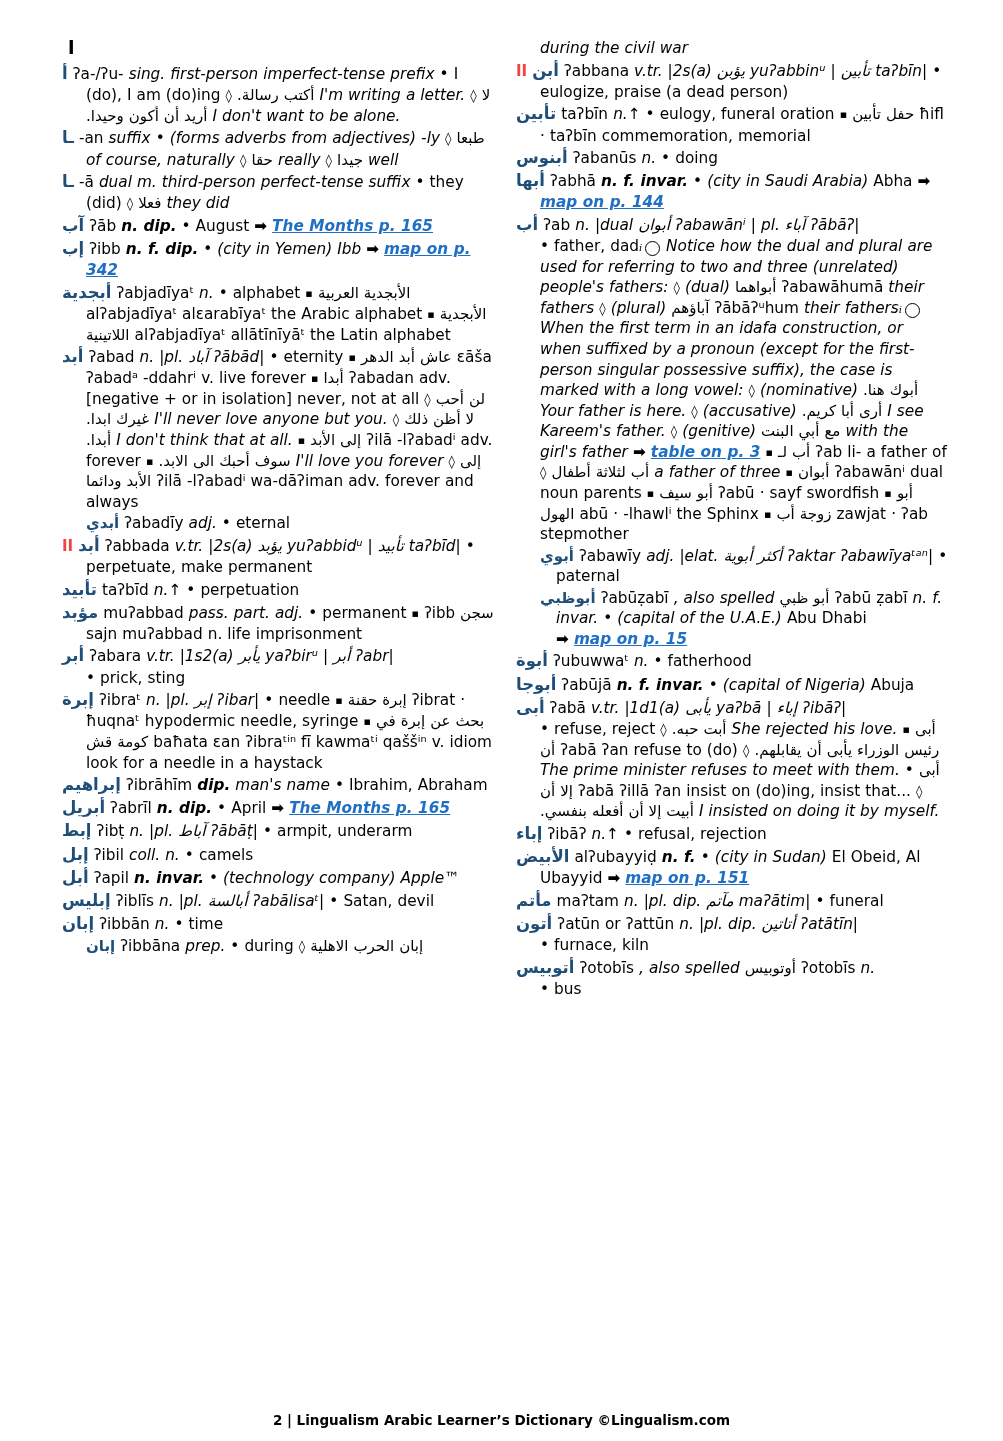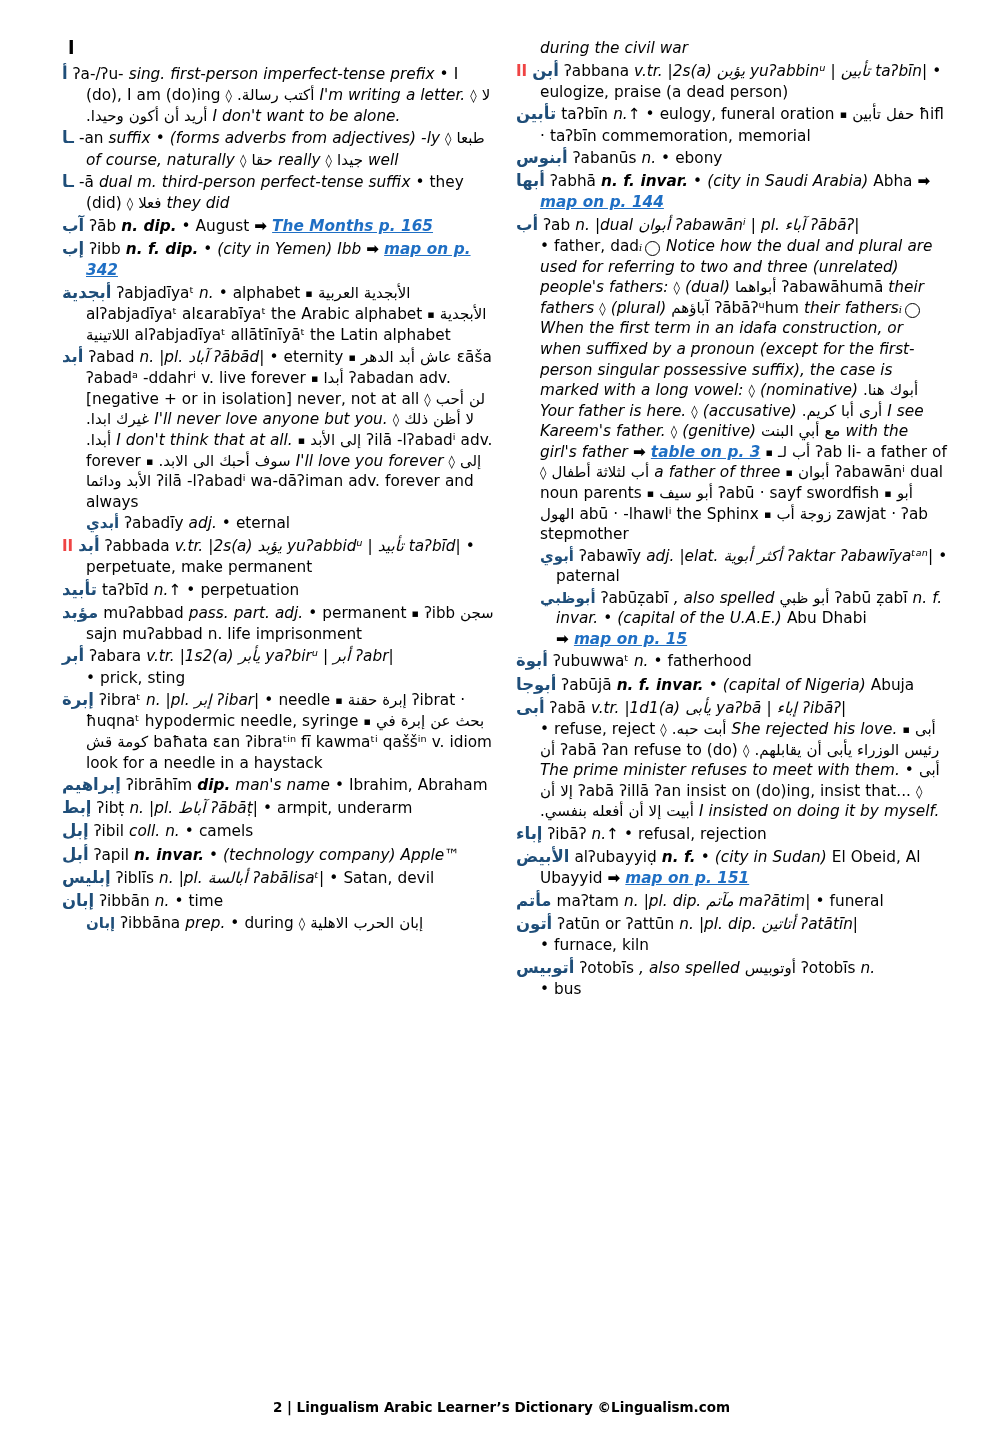--- a/index.html
+++ b/index.html
@@ -101,21 +101,21 @@
     text-align:center;
     font-size:10px;
     font-style:italic;
     font-family:"DejaVu Serif",serif;
     vertical-align:0px;
     margin:0 1px;
   }
   .footer{
     position:absolute;
     left:0;right:0;
-    bottom:26px;
+    bottom:13px;
     text-align:center;
     font-size:13.5px;
     font-weight:700;
     color:#000;
   }
 </style>
 </head>
 <body>
 
 <div class="page">
@@ -305,20 +305,29 @@
 
       <div class="entry">
         <span class="hw">إبراهيم</span>
         <span class="tr">ʔibrāhīm</span>
         <span class="bi">dip.</span>
         <span class="i">man's name</span>
         <span class="bull">•</span>
         <span>Ibrahim, Abraham</span>
       </div>
 
+      <div class="entry">
+        <span class="hw">أبريل</span>
+        <span class="tr">ʔabrīl</span>
+        <span class="bi">n. dip.</span>
+        <span class="bull">•</span>
+        <span>April</span>
+        <span class="arrow">➡</span>
+        <span class="lnk">The Months p. 165</span>
+      </div>
 
       <div class="entry">
         <span class="hw">إبط</span>
         <span class="tr">ʔibṭ</span>
         <span class="i">n.</span>
         <span class="i">|pl. آباط ʔābāṭ|</span>
         <span class="bull">•</span>
         <span>armpit, underarm</span>
       </div>
 
@@ -393,21 +402,21 @@
         <span class="ar">حفل تأبين</span>
         <span class="tr">ħifl · taʔbīn</span>
         <span>commemoration, memorial</span>
       </div>
 
       <div class="entry">
         <span class="hw">أبنوس</span>
         <span class="tr">ʔabanūs</span>
         <span class="i">n.</span>
         <span class="bull">•</span>
-        <span>ebony</span>
+        <span>doing</span>
       </div>
 
       <div class="entry">
         <span class="hw">أبها</span>
         <span class="tr">ʔabhā</span>
         <span class="bi">n. f. invar.</span>
         <span class="bull">•</span>
         <span class="i">(city in Saudi Arabia)</span>
         <span>Abha</span>
         <span class="arrow">➡</span>

